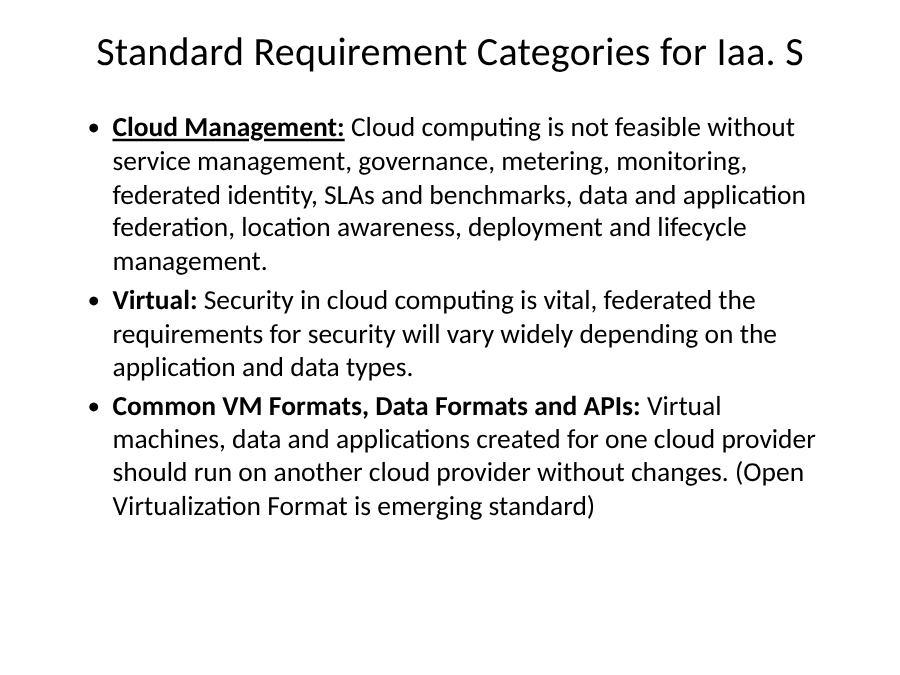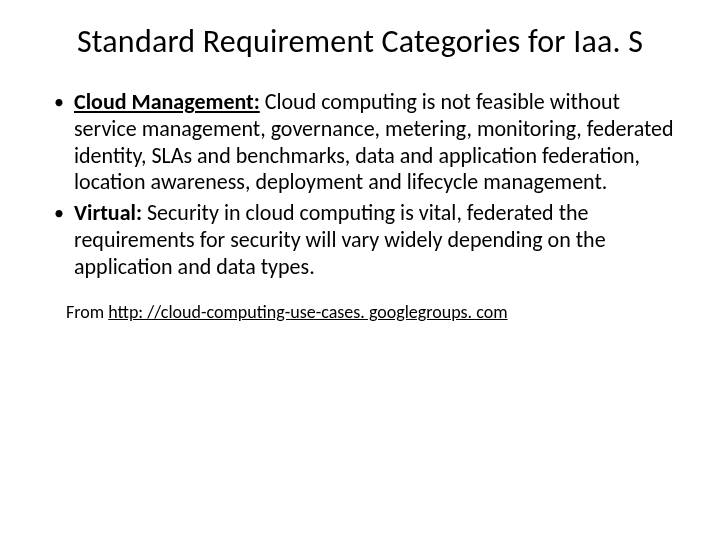--- a/index.html
+++ b/index.html
@@ -22,21 +22,21 @@
   .title {
     text-align: center;
     font-size: 32px;
     font-weight: 400;
     margin: 4px 0 28px 0;
     letter-spacing: 0.2px;
   }
   ul.bullets {
     list-style: none;
     padding: 0 4px 0 16px;
-    margin: 0;
+    margin: 16px;
   }
   ul.bullets > li {
     position: relative;
     padding-left: 22px;
     font-size: 22px;
     line-height: 1.22;
     margin-bottom: 4px;
   }
   ul.bullets > li::before {
     content: "•";
@@ -71,19 +71,19 @@
 
   <h1 class="title">Standard Requirement Categories for Iaa. S</h1>
 
   <ul class="bullets">
     <li>
       <span class="lead-u">Cloud Management:</span><span> Cloud computing is not feasible without service management, governance, metering, monitoring, federated identity, SLAs and benchmarks, data and application federation, location awareness, deployment and lifecycle management.</span>
     </li>
     <li>
       <span class="lead">Virtual:</span><span> Security in cloud computing is vital, federated the requirements for security will vary widely depending on the application and data types.</span>
     </li>
+    <li>
+      <span class="lead">Common VM Formats, Data Formats and APIs:</span><span> Virtual machines, data and applications created for one cloud provider should run on another cloud provider without changes. (Open Virtualization Format is emerging standard)</span>
+    </li>
   </ul>
 
-  <div class="source">
-    <span>From </span><a href="#">http: //cloud-computing-use-cases. googlegroups. com</a>
-  </div>
 
 </div>
 
 </body></html>

